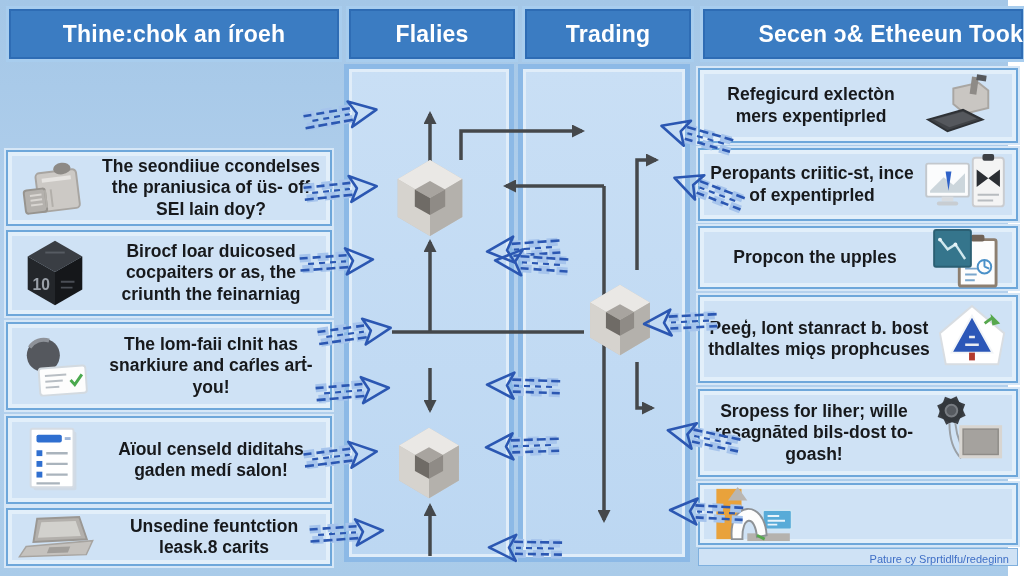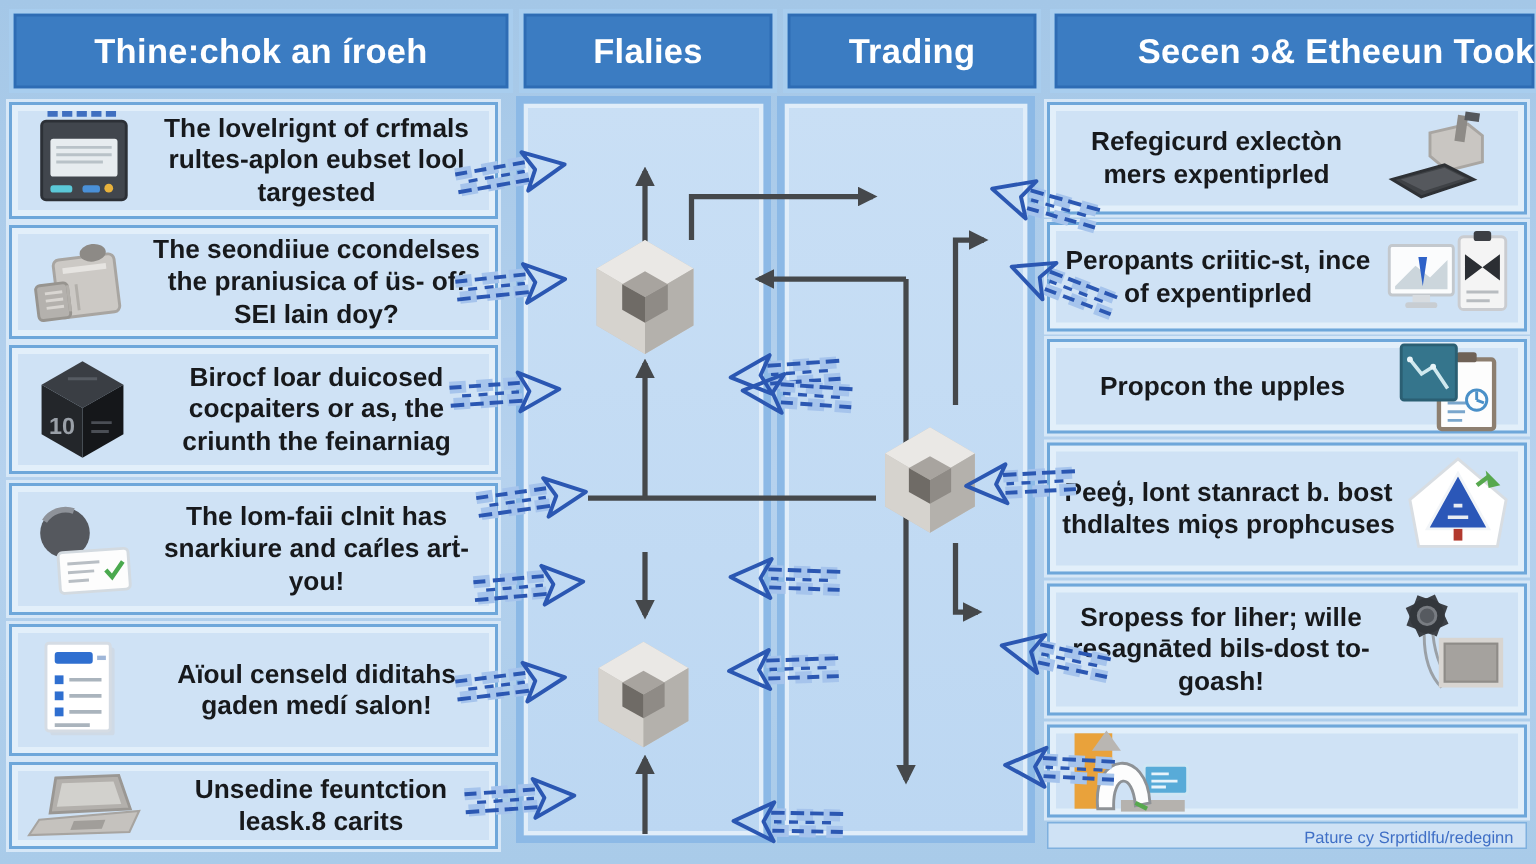--- a/index.html
+++ b/index.html
@@ -1,17 +1,17 @@
 <!DOCTYPE html>
 <html><head>
 <meta charset="utf-8">
 <style>
   html,body{margin:0;padding:0;}
   body{width:1024px;height:576px;overflow:hidden;font-family:"Liberation Sans",sans-serif;}
-  #stage{position:relative;width:1008px;height:576px;background:linear-gradient(180deg,#a4c7e7 0%,#b6d2ee 55%,#a9cbe9 100%);padding-left:16px;}
+  #stage{position:relative;width:1008px;height:576px;background:linear-gradient(180deg,#a4c7e7 0%,#b6d2ee 55%,#a9cbe9 100%);}
 
   .hdr{position:absolute;top:6px;height:50px;background:#3b7cc2;border:3px solid #a8cdee;
        box-shadow:inset 0 0 0 2px #2e6cb4;color:#fff;font-weight:bold;font-size:23px;
        display:flex;align-items:center;justify-content:center;text-align:center;letter-spacing:.2px;}
 
   .panel{position:absolute;top:64px;height:498px;background:linear-gradient(180deg,#c9dff5,#bcd7f2);
          border:5px solid #8cb9e6;box-shadow:inset 0 0 0 3px #e0edf9;box-sizing:border-box;}
 
   .box{position:absolute;background:#cfe2f5;border:2px solid #6ea7da;
        box-shadow:inset 0 0 0 4px #e2effa, 0 0 0 2px #d6e7f7;
@@ -42,34 +42,20 @@
   <div class="hdr" style="left:522px;width:166px;">
     <span>Trading</span>
   </div>
   <div class="hdr" style="left:700px;width:320px;justify-content:flex-end;">
     <span>Secen ɔ&amp; Etheeun Took</span>
   </div>
 
   <div class="panel" style="left:344px;width:170px;"></div>
   <div class="panel" style="left:518px;width:172px;"></div>
 
-  <div class="box lbox" style="top:68px;height:78px;">
-    <span class="ic">
-      <svg width="78" height="70" viewBox="0 0 80 72">
-        <path d="M16,4 H64" stroke="#3f6fc0" stroke-width="4" stroke-dasharray="7 3" fill="none"></path>
-        <rect x="12" y="9" width="58" height="54" rx="3" fill="#41464d" stroke="#2c3036" stroke-width="2"></rect>
-        <rect x="18" y="21" width="46" height="26" rx="2" fill="#e7ecef"></rect>
-        <path d="M22,27 H60 M22,32 H60 M22,37 H54" stroke="#b9c2c8" stroke-width="2" fill="none"></path>
-        <rect x="18" y="53" width="15" height="5" rx="2" fill="#5bc8d8"></rect>
-        <rect x="40" y="53" width="12" height="5" rx="2" fill="#4a90d8"></rect>
-        <circle cx="58" cy="55" r="3" fill="#e8b23c"></circle>
-      </svg>
-    </span>
-    <span class="txt">The lovelrignt of crfmals rultes-aplon eubset lool targested</span>
-  </div>
 
   <div class="box lbox" style="top:150px;height:76px;">
     <span class="ic">
       <svg width="78" height="68" viewBox="0 0 80 70">
         <g transform="rotate(-7 40 40)">
           <rect x="22" y="18" width="42" height="40" rx="4" fill="#ccc9c5" stroke="#a8a5a1" stroke-width="2"></rect>
           <ellipse cx="50" cy="16" rx="9" ry="6" fill="#8d8a86"></ellipse>
           <rect x="8" y="34" width="22" height="24" rx="3" fill="#b4b1ad" stroke="#97948f" stroke-width="2"></rect>
           <path d="M14,40 H26 M14,45 H26 M14,50 H26" stroke="#d9d6d2" stroke-width="2"></path>
           <path d="M28,26 H58" stroke="#e6e4e1" stroke-width="4"></path>

